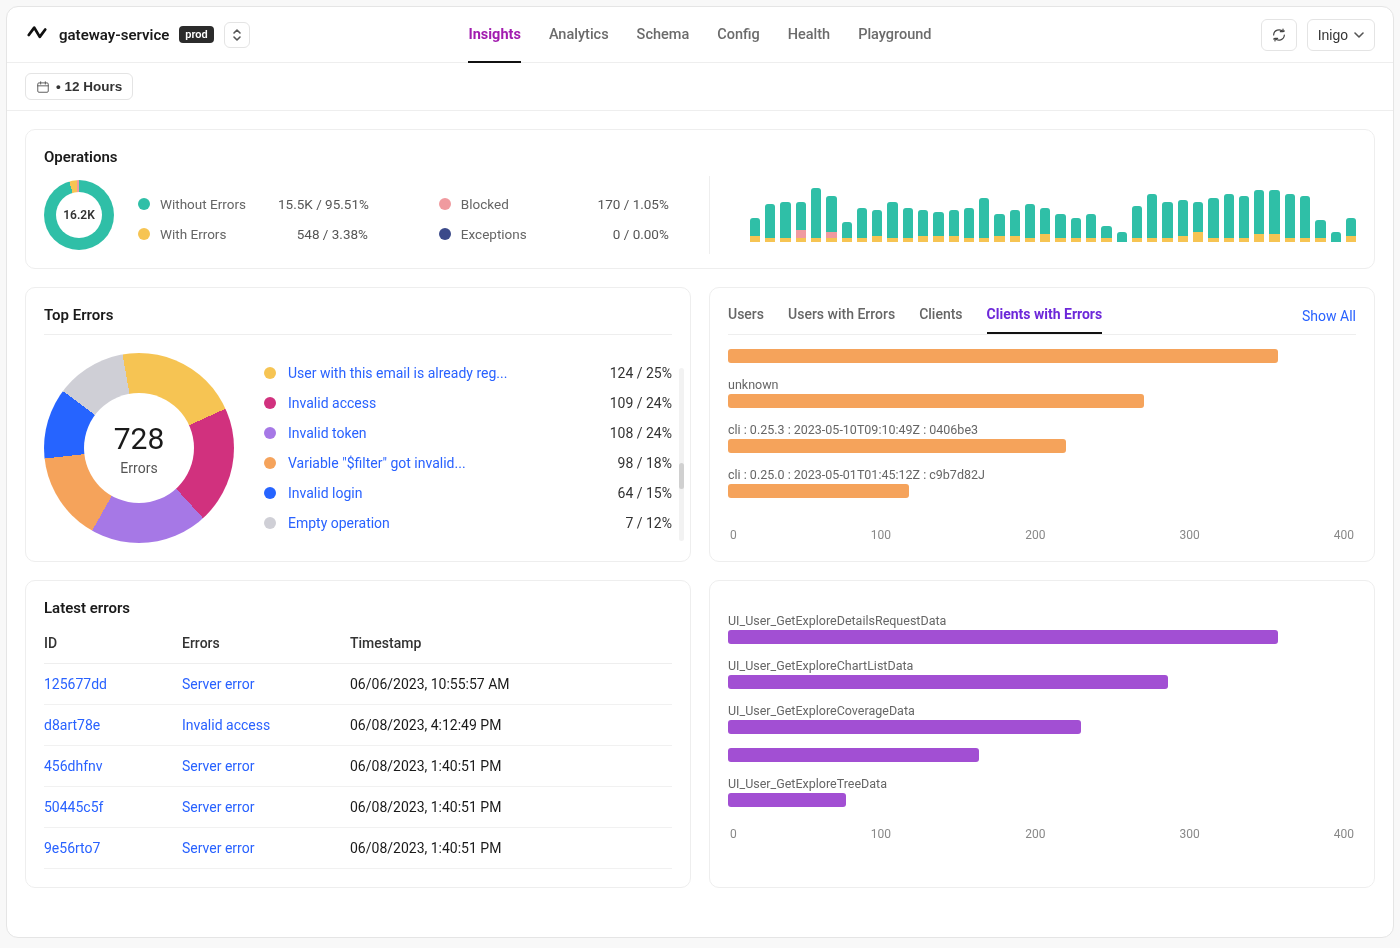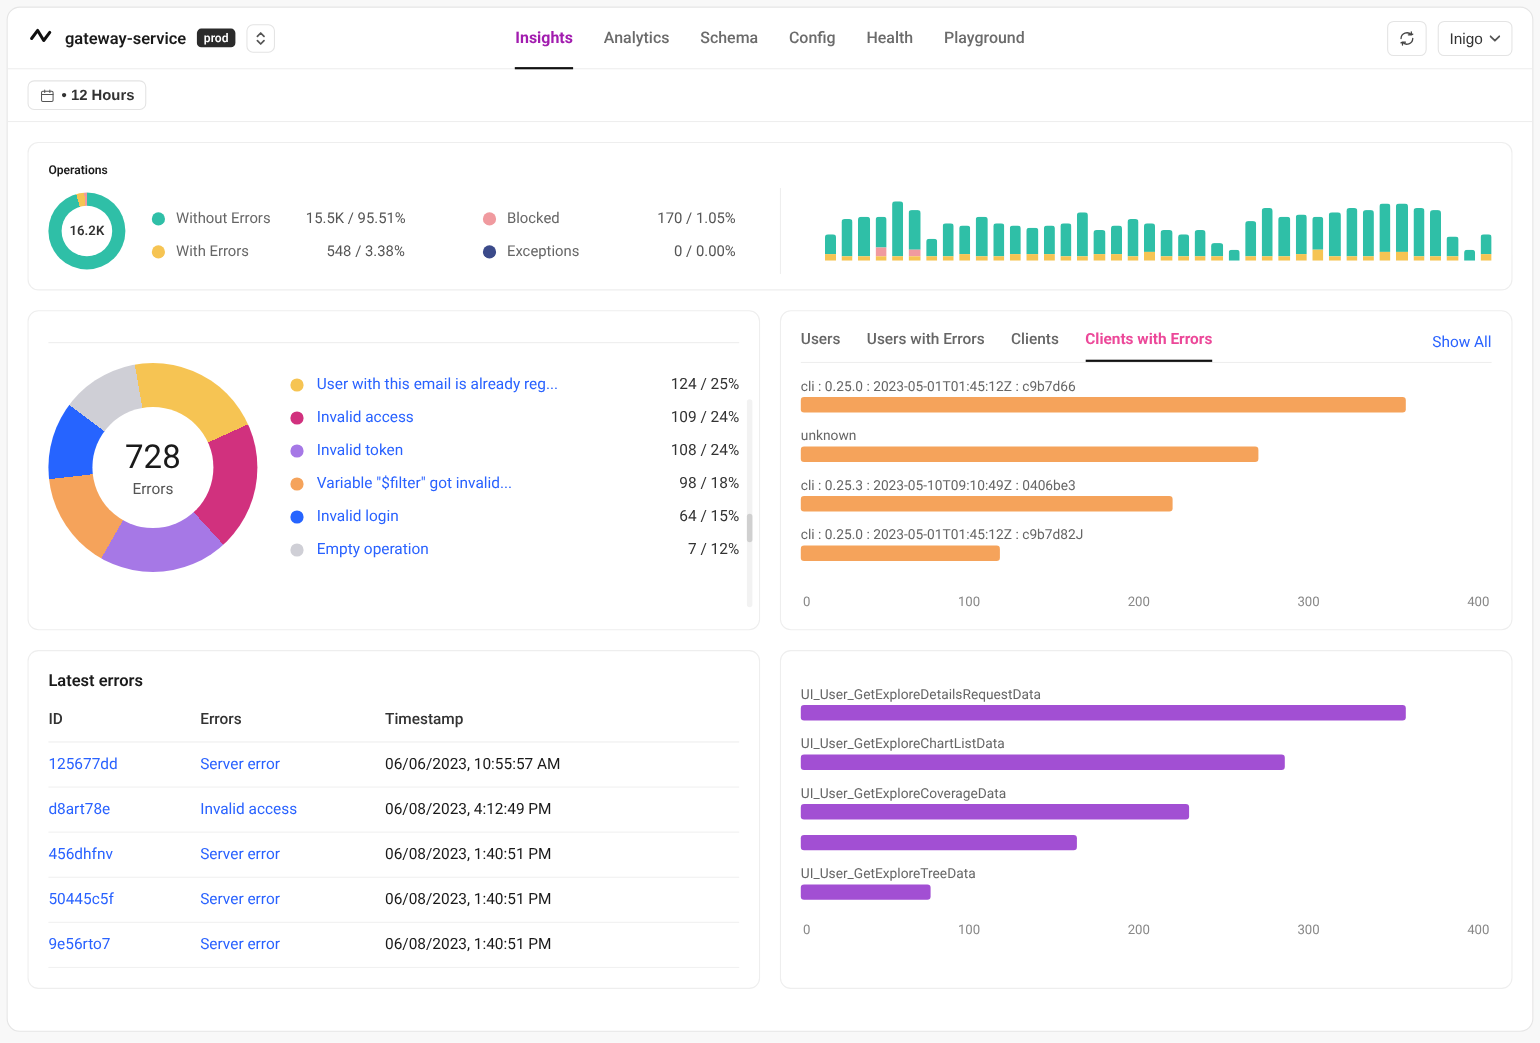--- a/index.html
+++ b/index.html
@@ -116,21 +116,21 @@
     border-radius: 10px;
     padding: 18px;
   }
   
   .ops {
     display: flex;
     align-items: center;
     gap: 40px;
   }
   .ops-left { display:flex; align-items:flex-start; gap: 24px; }
-  .ops-title { font-weight:600; font-size:11px; margin-bottom: 14px;}
+  .ops-title { font-weight:600; font-size:15px; margin-bottom: 14px;}
   .donut-small {
     width: 70px; height:70px;
     border-radius:50%;
     position:relative;
   }
   .donut-small .center {
     position:absolute; inset:12px;
     background:#fff; border-radius:50%;
     display:flex;align-items:center;justify-content:center;
     font-size:12px;font-weight:600;color:#333;
@@ -163,21 +163,21 @@
   .donut-big .sub{font-size:14px;color:#555;margin-top:4px;}
   .err-list{flex:1;display:flex;flex-direction:column;gap:14px;}
   .err-row{display:flex;align-items:center;gap:12px;font-size:14px;}
   .err-row .name{color:#2962ff;flex:1;white-space:nowrap;overflow:hidden;text-overflow:ellipsis; cursor:pointer;}
   .err-row .cv{color:#333;min-width:75px;text-align:right;}
   .scrolltrack{position:absolute;right:6px;top:80px;bottom:20px;width:5px;background:#f2f2f2;border-radius:3px;}
   .scrolltrack .thumb{position:absolute;left:0;right:0;top:55%;height:26px;background:#d0d0d0;border-radius:3px;}
 
   .tabs{display:flex;gap:24px;border-bottom:1px solid #eee;margin-bottom:14px; align-items:flex-end;}
   .tabs .tab{padding:0 0 10px;font-size:14px;color:#666;cursor:pointer;border-bottom:2px solid transparent;font-weight:500;}
-  .tabs .tab.active{color:#ec4899;font-weight:700;border-bottom-color:#111;}
+  .tabs .tab.active{color:#6d28d9;font-weight:700;border-bottom-color:#111;}
   .tabs .showall{margin-left:auto;color:#2962ff;font-size:14px;padding-bottom:10px;cursor:pointer;}
   .hbars{display:flex;flex-direction:column;gap:4px;}
   .hbar .label{font-size:12.5px;color:#666;margin-bottom:2px;display:block;}
   .hbar .track{height:14px;width:100%;}
   .hbar .fill{height:100%;border-radius:3px;}
   .axis{display:flex;justify-content:space-between;font-size:12px;color:#888;margin-top:10px; padding:0 2px;}
 
   .table{width:100%;}
   .table .thead,.table .trow{display:grid;grid-template-columns:130px 160px 1fr;gap:8px;padding:12px 0;border-bottom:1px solid #f1f1f1;font-size:14px;}
   .table .thead{color:#333;font-weight:500;border-bottom:1px solid #eee;}
@@ -434,20 +434,21 @@
               <div class="b" style="height:6px"></div>
               <div class="a" style="height:18px"></div>
             </div>
           </div>
       </div>
     </div>
 
     <div class="row2">
 
       <div class="card" style="position:relative">
+        <h3>Top Errors</h3>
         <div class="hr"></div>
         <div class="top-errors-body">
           <div class="donut-big" id="errors-donut" style="background: conic-gradient(from -10deg, rgb(246, 196, 83) 0deg, rgb(246, 196, 83) 21%, rgb(209, 49, 126) 21%, rgb(209, 49, 126) 41%, rgb(166, 120, 230) 41%, rgb(166, 120, 230) 61%, rgb(245, 163, 91) 61%, rgb(245, 163, 91) 76%, rgb(38, 100, 255) 76%, rgb(38, 100, 255) 88%, rgb(207, 207, 214) 88%, rgb(207, 207, 214) 100%);">
             <div class="center">
               <div class="num">728</div>
               <div class="sub">Errors</div>
             </div>
           </div>
           <div class="err-list" id="err-list">
               <div class="err-row">
@@ -490,21 +491,20 @@
       <div class="card">
         <div class="tabs" id="client-tabs">
             <span class="tab">Users</span>
             <span class="tab">Users with Errors</span>
             <span class="tab">Clients</span>
             <span class="tab active">Clients with Errors</span>
             <span class="showall">Show All</span>
           </div>
         <div class="hbars" id="clients-bars">
             <div class="hbar">
-              <span class="label">cli : 0.25.0 : 2023-05-01T01:45:12Z : c9b7d66</span>
               <div class="track">
                 <div class="fill" style="width:87.5%;background:#f5a35b"></div>
               </div>
             </div>
             <div style="height: 6px;"></div>
             <div class="hbar">
               <span class="label">unknown</span>
               <div class="track">
                 <div class="fill" style="width:66.25%;background:#f5a35b"></div>
               </div>

